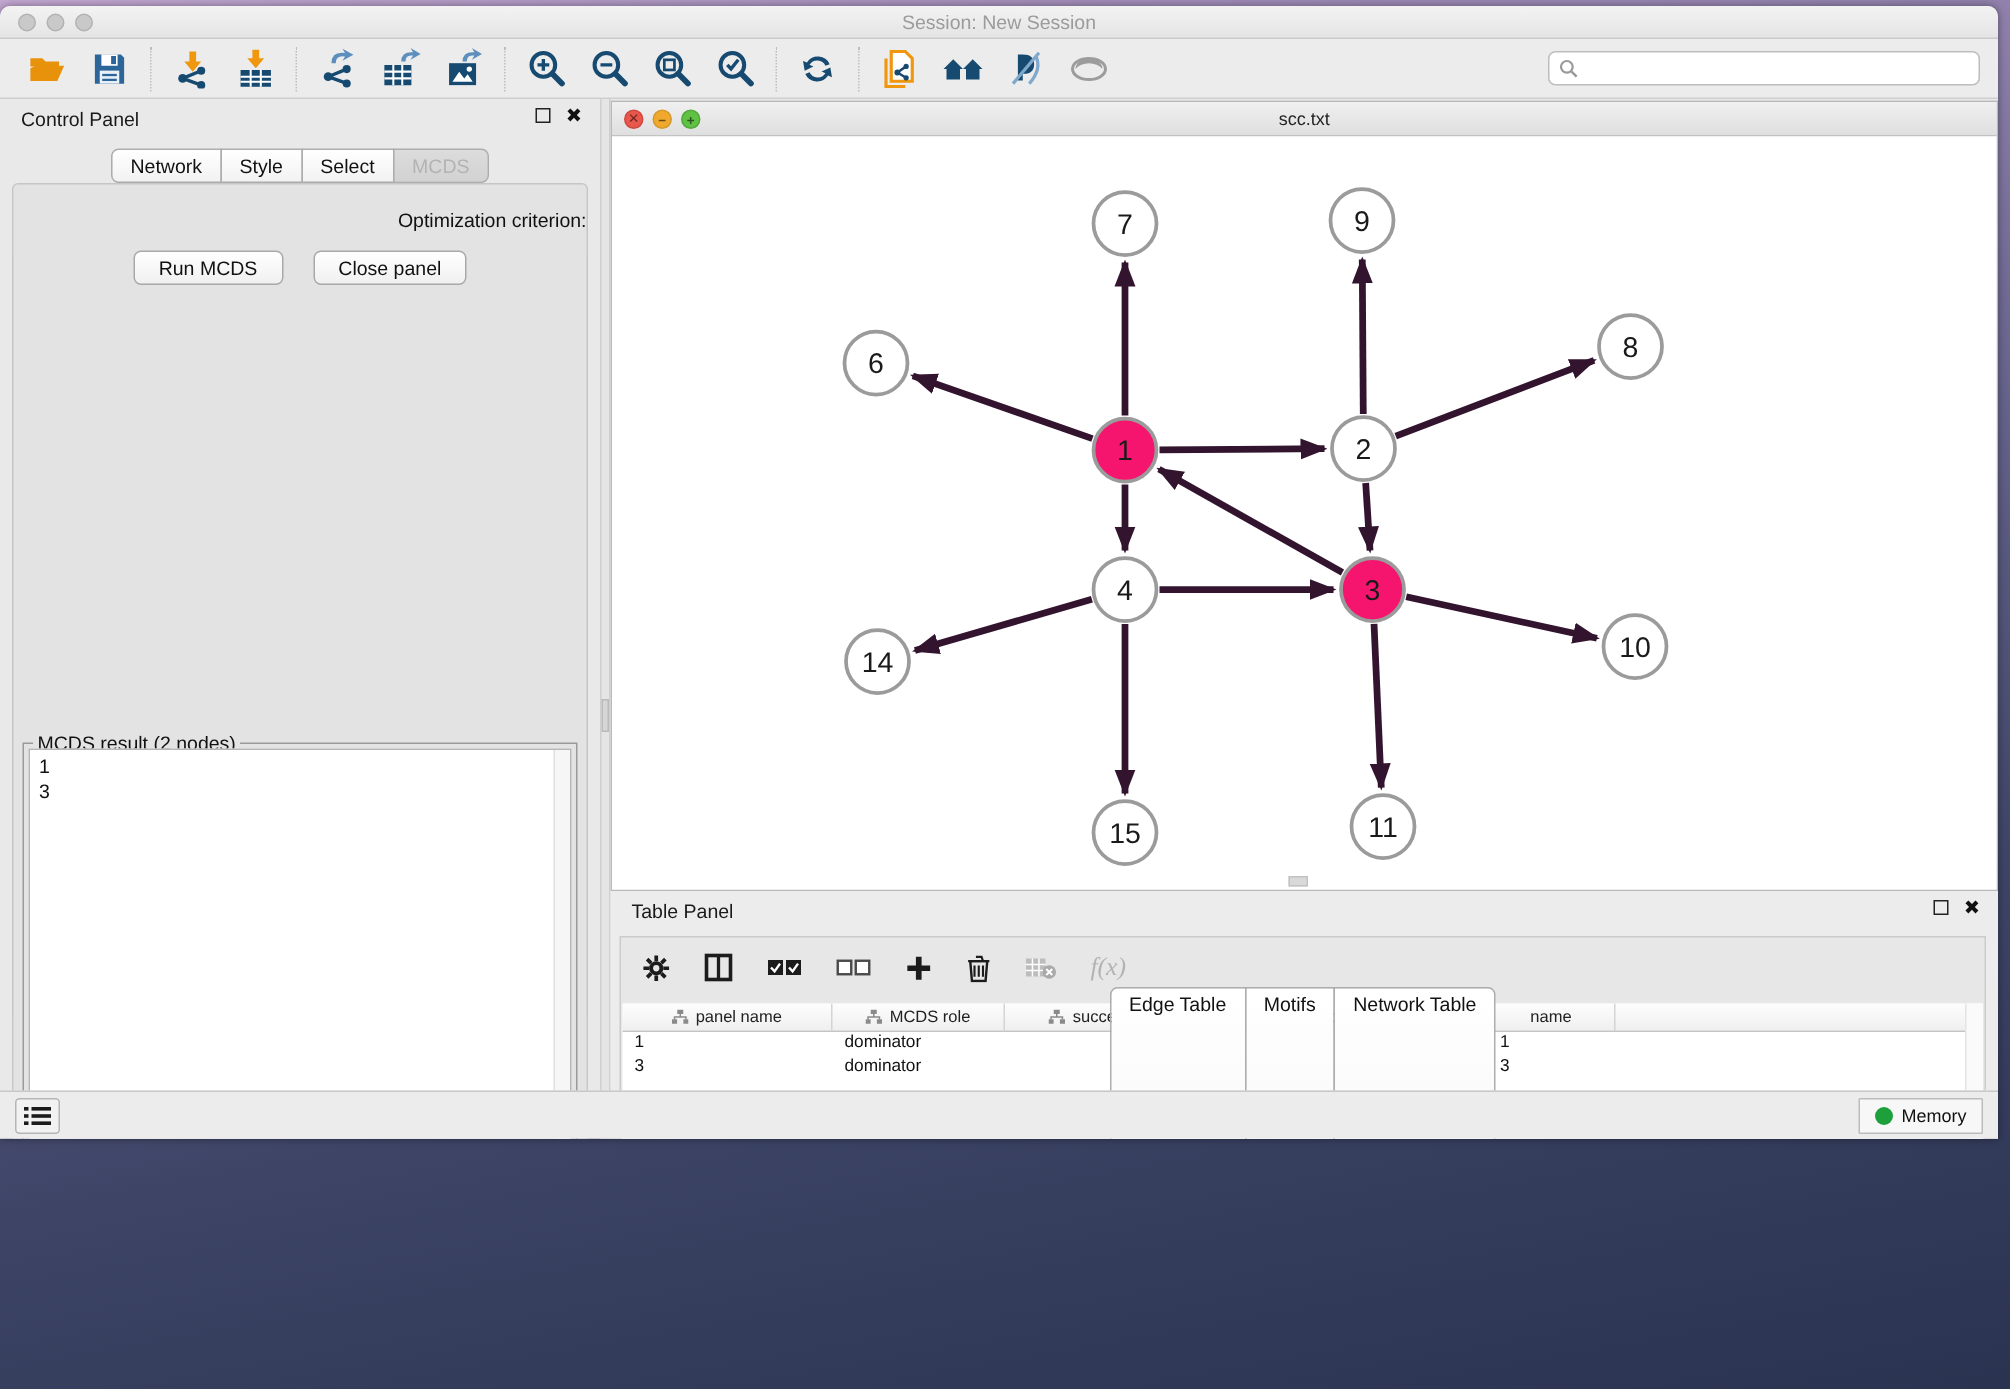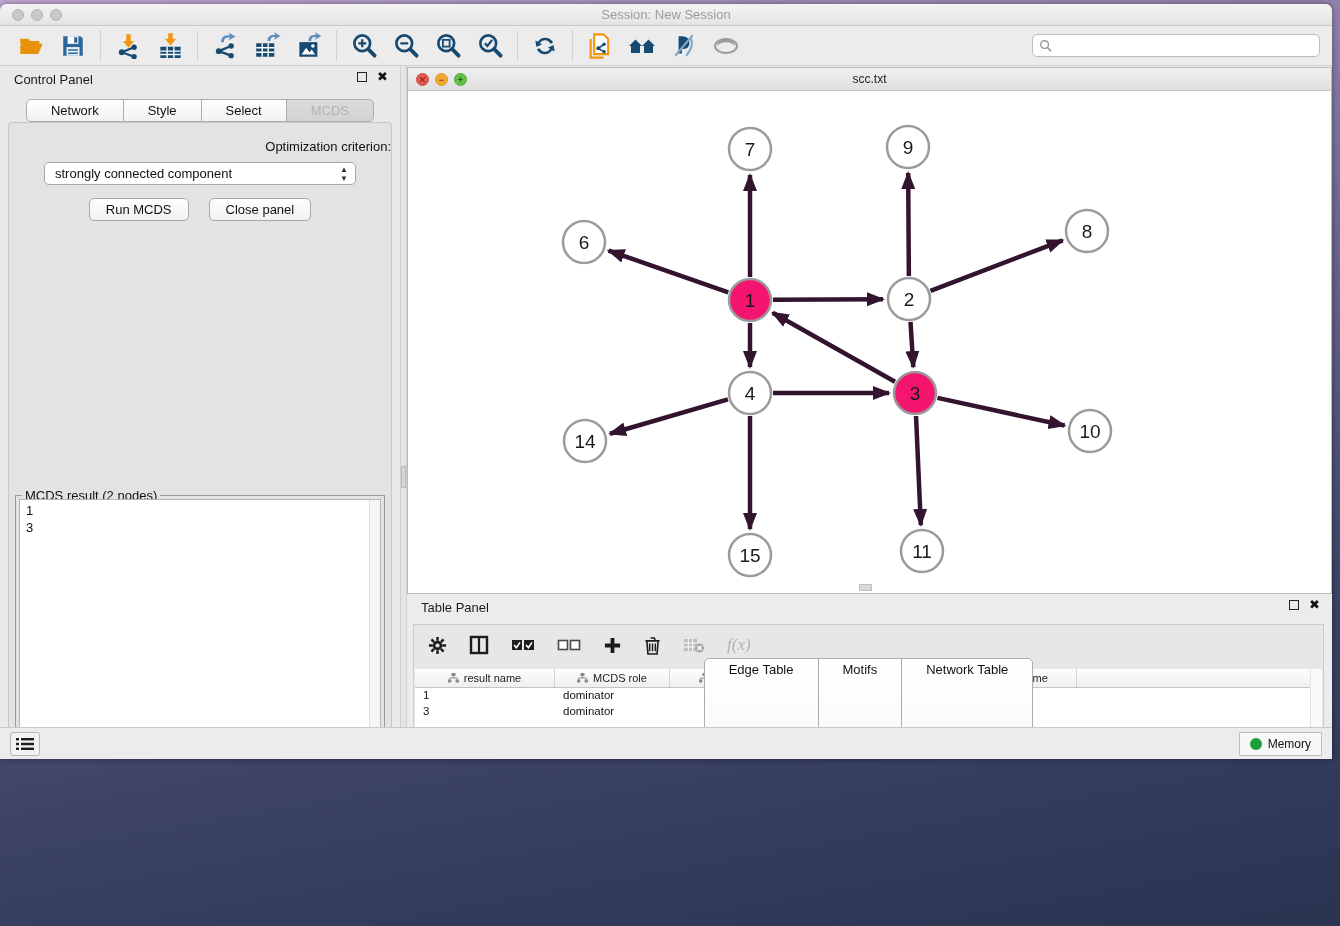--- a/index.html
+++ b/index.html
@@ -35,21 +35,21 @@
     font-family:inherit; background:transparent; }
   
   .content { position:absolute; top:62px; left:0; right:0; height:828px; background:#e9e9e9; }
   
   .control-panel { position:absolute; left:0; top:0; width:400px; height:828px; }
   .panel-header { position:absolute; top:6px; left:14px; font-size:13px; color:#1a1a1a; }
   .panel-icons { position:absolute; top:6px; right:12px; display:flex; gap:10px; align-items:center; }
   .float-ic { width:10px; height:10px; border:1.5px solid #222; display:inline-block; }
   .close-ic { font-size:13px; font-weight:bold; color:#111; line-height:10px; cursor:pointer; }
   .seg-tabs { position:absolute; top:33px; left:0; right:0; display:flex; justify-content:center; }
-  .seg-tabs .tab { font-size:13px; padding:3px 24px; background:linear-gradient(#ffffff,#f2f2f2);
+  .seg-tabs .tab { font-size:13px; padding:3px 12px; background:linear-gradient(#ffffff,#f2f2f2);
     border:1px solid #adadad; margin-left:-1px; color:#111; cursor:pointer; }
   .seg-tabs .tab:first-child { border-radius:5px 0 0 5px; margin-left:0; }
   .seg-tabs .tab:last-child { border-radius:0 5px 5px 0; }
   .seg-tabs .tab.selected { background:linear-gradient(#dcdcdc,#d2d2d2); color:#b3b3b3; }
   .cp-body { position:absolute; left:8px; right:8px; top:56px; bottom:12px;
     background:#e3e3e3; border:1px solid #c6c6c6; border-radius:4px; }
   .crit-label { text-align:right; margin-top:16px; font-size:13px; color:#111; }
   .dropdown { position:relative; margin:8px auto 0; width:312px; height:23px; background:#fff;
     border:1px solid #a9a9a9; border-radius:5px; font-size:13px; color:#111;
     display:flex; align-items:center; padding-left:10px; cursor:pointer; }
@@ -276,24 +276,20 @@
         <span class="close-ic">✖</span>
       </div>
       <div class="seg-tabs" id="control-tabs">
           <span class="tab">Network</span>
           <span class="tab">Style</span>
           <span class="tab">Select</span>
           <span class="tab selected">MCDS</span>
         </div>
       <div class="cp-body">
         <div class="crit-label">Optimization criterion:</div>
-        <div class="dropdown">
-          <span>strongly connected component</span>
-          <span class="dd-stepper">▲<br>▼</span>
-        </div>
         <div class="btn-row">
           <button class="mac-btn">Run MCDS</button>
           <button class="mac-btn">Close panel</button>
         </div>
         <div class="result-box">
           <span class="result-legend">MCDS result (2 nodes)</span>
           <div class="result-text" id="result-text">1
 3</div>
           <div class="result-scroll"></div>
         </div>
@@ -446,21 +442,21 @@
         </div>
         <div class="data-table">
           <div class="thead" id="table-head">
               <div class="th" style="width: 140px;">
                 <svg class="col-ic" viewBox="0 0 11 10">
                   <rect x="3.5" y="0" width="4" height="3" fill="#8a8a8a"></rect>
                   <rect x="0" y="6.5" width="3.4" height="3" fill="#8a8a8a"></rect>
                   <rect x="7.6" y="6.5" width="3.4" height="3" fill="#8a8a8a"></rect>
                   <path d="M5.5 3 v2 M1.7 6.5 v-1.5 h7.6 v1.5" stroke="#8a8a8a" fill="none"></path>
                 </svg>
-                <span>result name</span>
+                <span>panel name</span>
               </div>
               <div class="th" style="width: 115px;">
                 <svg class="col-ic" viewBox="0 0 11 10">
                   <rect x="3.5" y="0" width="4" height="3" fill="#8a8a8a"></rect>
                   <rect x="0" y="6.5" width="3.4" height="3" fill="#8a8a8a"></rect>
                   <rect x="7.6" y="6.5" width="3.4" height="3" fill="#8a8a8a"></rect>
                   <path d="M5.5 3 v2 M1.7 6.5 v-1.5 h7.6 v1.5" stroke="#8a8a8a" fill="none"></path>
                 </svg>
                 <span>MCDS role</span>
               </div>

